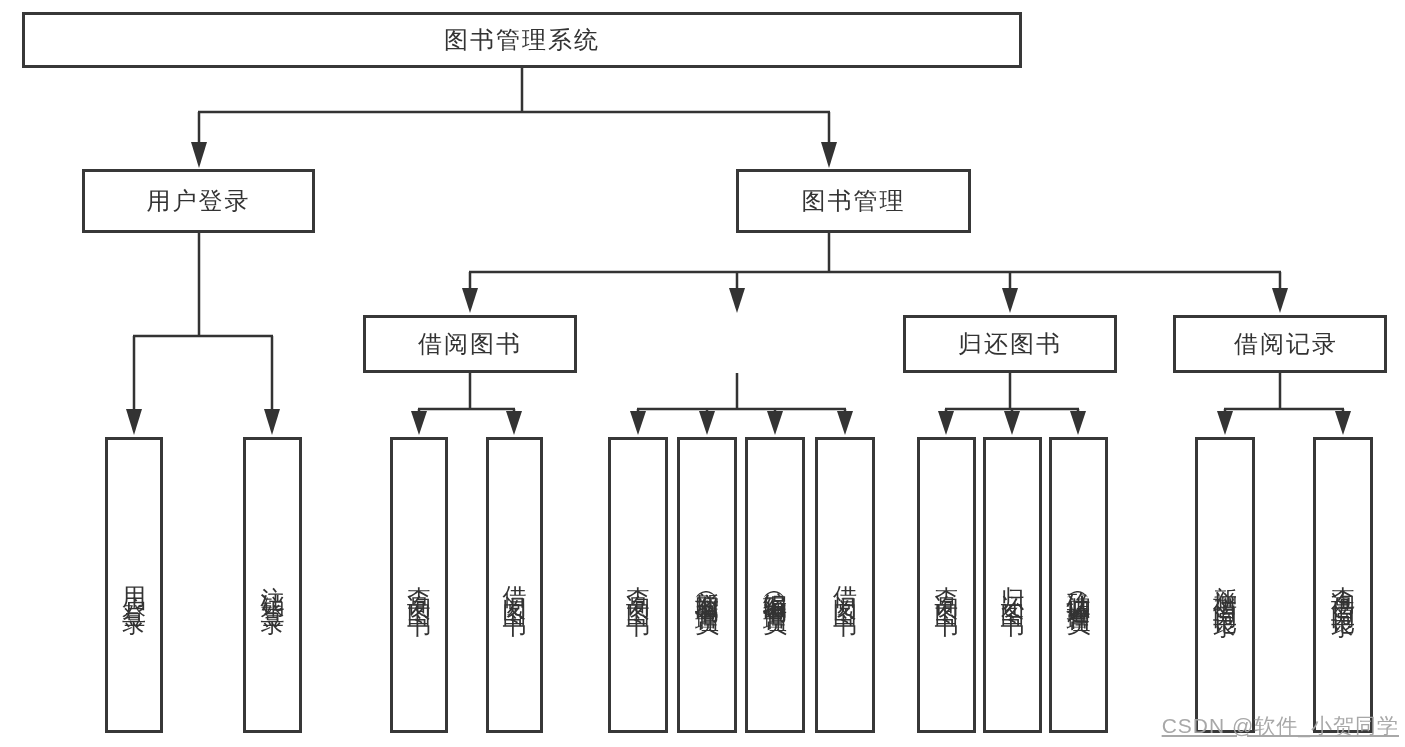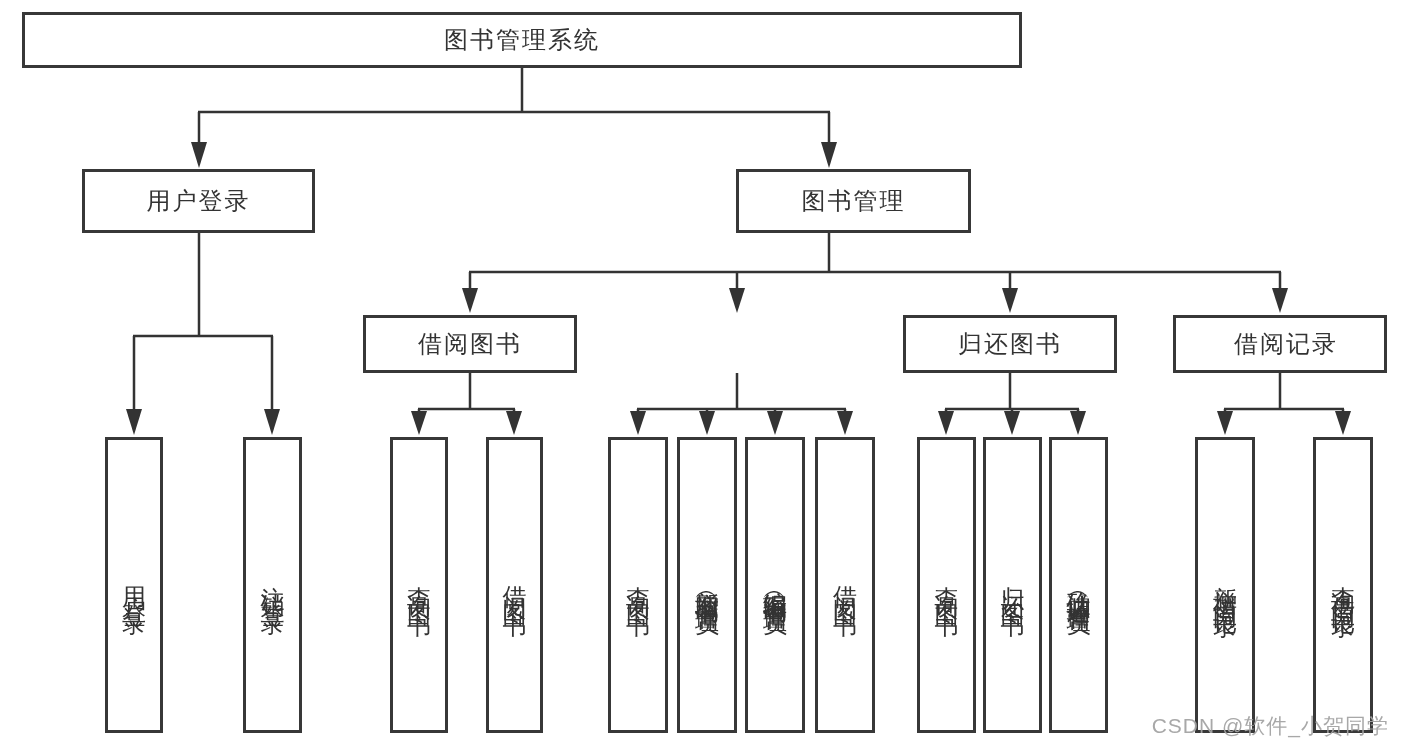--- a/index.html
+++ b/index.html
@@ -50,26 +50,27 @@
     line-height: 1;
     color: #333333;
     white-space: nowrap;
   }
   .sp4  { letter-spacing: 9px; }
   .sp6  { letter-spacing: 6px; }
   .sp10 { letter-spacing: 3px; }
   .watermark {
     position: absolute;
     top: 712px;
-    right: 16px;
+    right: 6px;
     font-size: 21px;
     letter-spacing: 1px;
     color: rgba(163,163,163,0.95);
     z-index: 5;
     white-space: nowrap;
+    text-decoration: underline;
   }
 </style>
 </head>
 <body>
 
 <div id="canvas">
 
   <svg id="connector-layer" width="1405" height="747" viewBox="0 0 1405 747">
     <g stroke="#333333" stroke-width="2.5" fill="none">
       <path d="M522,68 V112 M198,112 H830 M199,112 V146 M829,112 V146"></path>

